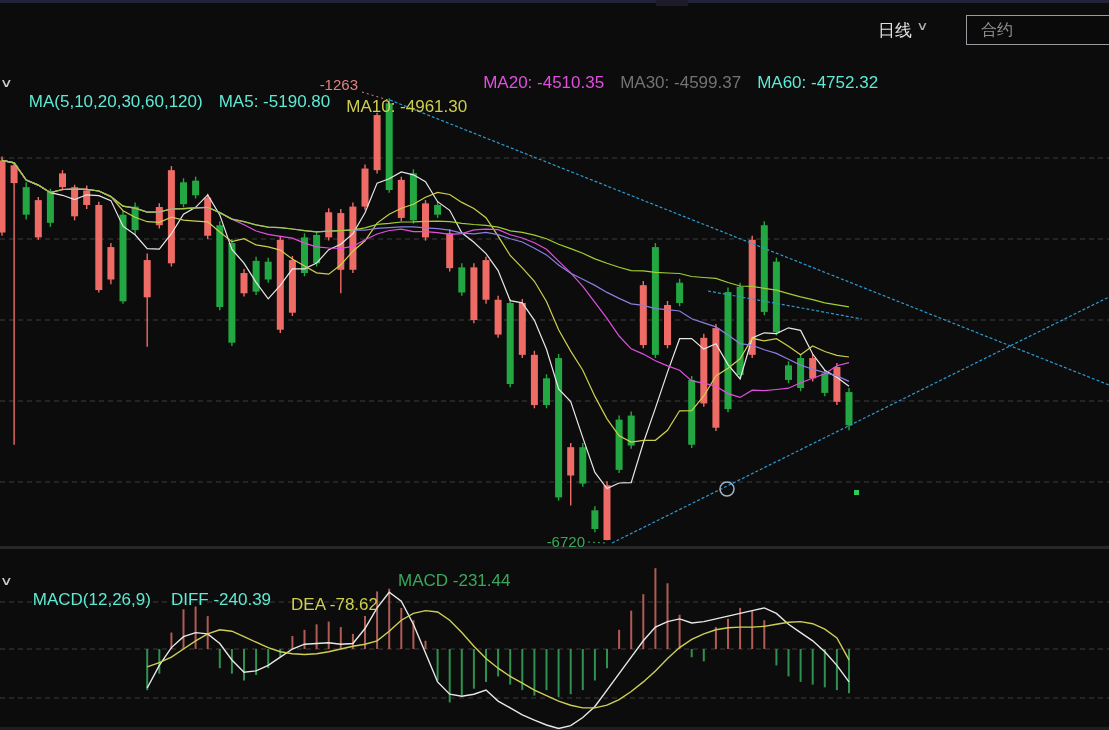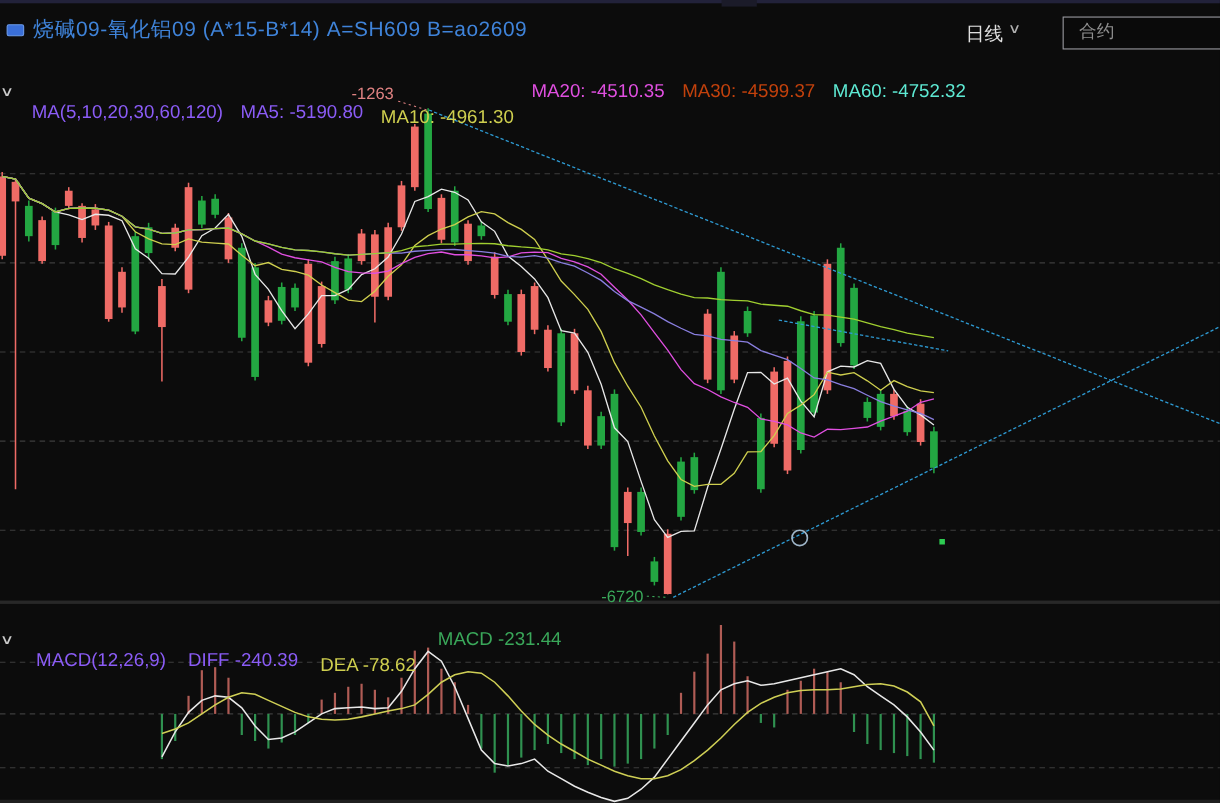--- a/index.html
+++ b/index.html
@@ -15,22 +15,22 @@
           color:#e0e0e0;font-size:17px;cursor:pointer;}
   .period .chev{color:#b0b0b0;font-size:12px;transform:scaleX(1.4);}
   .contract{position:absolute;left:966px;top:15px;width:170px;height:28px;background:#0a0a0a;
             border:1px solid #9a9aa0;color:#dddddd;font-size:16px;padding:0 0 0 14px;outline:none;
             font-family:"Liberation Sans",sans-serif;}
   .contract::placeholder{color:#8f8f8f;}
   .ind-row{position:absolute;display:flex;align-items:center;gap:16px;font-size:17px;white-space:nowrap;}
   .ma-row{left:2px;top:49px;}
   .macd-row{left:2px;top:547px;gap:20px;}
   .chev-sm{color:#cccccc;font-size:12px;transform:scaleX(1.5);margin-right:2px;}
-  .t-white{color:#8b5cf6;margin-top:37px;} .t-yellow{color:#cfcf4f;margin-top:48px;} .t-magenta{color:#e04fe0;}
-  .t-violet{color:#c2410c;} .t-ygreen{color:#5eead4;} .t-green{color:#3aa85a;}
+  .t-white{color:#5eead4;margin-top:37px;} .t-yellow{color:#cfcf4f;margin-top:48px;} .t-magenta{color:#e04fe0;}
+  .t-violet{color:#737373;} .t-ygreen{color:#5eead4;} .t-green{color:#3aa85a;}
 </style>
 </head>
 <body>
 
 <div id="app">
   <svg id="cv" width="1109" height="730">
       <g>
         <line x1="0" y1="158" x2="1109" y2="158" stroke="#3c3c3c" stroke-width="1" stroke-dasharray="5 4"></line>
         <line x1="0" y1="239" x2="1109" y2="239" stroke="#3c3c3c" stroke-width="1" stroke-dasharray="5 4"></line>
         <line x1="0" y1="320" x2="1109" y2="320" stroke="#3c3c3c" stroke-width="1" stroke-dasharray="5 4"></line>
@@ -407,24 +407,20 @@
       <rect x="854" y="490" width="5" height="5" fill="#2ecc52"></rect>
       <text x="358" y="90" fill="#e08282" font-size="15" text-anchor="end" font-family="&quot;Liberation Sans&quot;, sans-serif">-1263</text>
       <line x1="362" y1="92" x2="388" y2="100" stroke="#e08282" stroke-width="1" stroke-dasharray="2 3"></line>
       <text x="585" y="547" fill="#3aa85a" font-size="15" text-anchor="end" font-family="&quot;Liberation Sans&quot;, sans-serif">-6720</text>
       <line x1="588" y1="542" x2="606" y2="543" stroke="#3aa85a" stroke-width="1" stroke-dasharray="2 3"></line>
     </svg>
 
   <div class="top-strip"></div>
   <div class="top-tab"></div>
 
-  <div class="title-row">
-    <span class="title-icon"></span>
-    <span class="sym-title">烧碱09-氧化铝09 (A*15-B*14) A=SH609 B=ao2609</span>
-  </div>
 
   <div class="period">
     <span>日线</span>
     <span class="chev">∨</span>
   </div>
 
   <input class="contract" type="text" placeholder="合约" style="">
 
   <div class="ind-row ma-row">
     <span class="chev-sm">∨</span>

